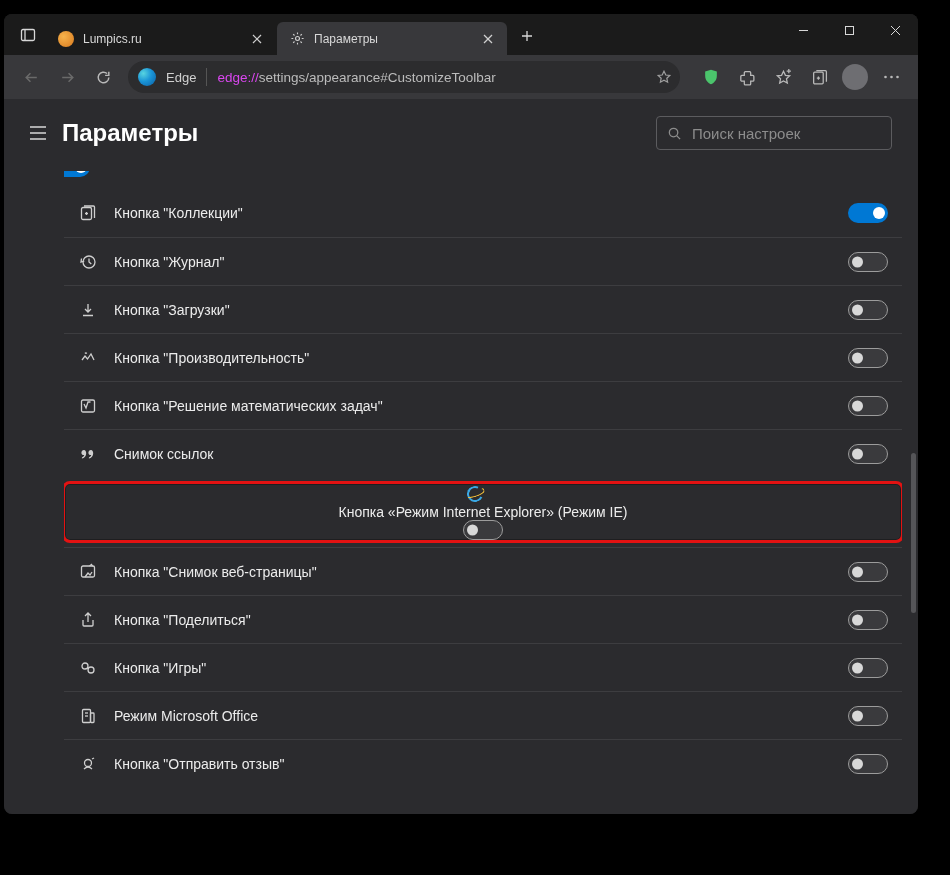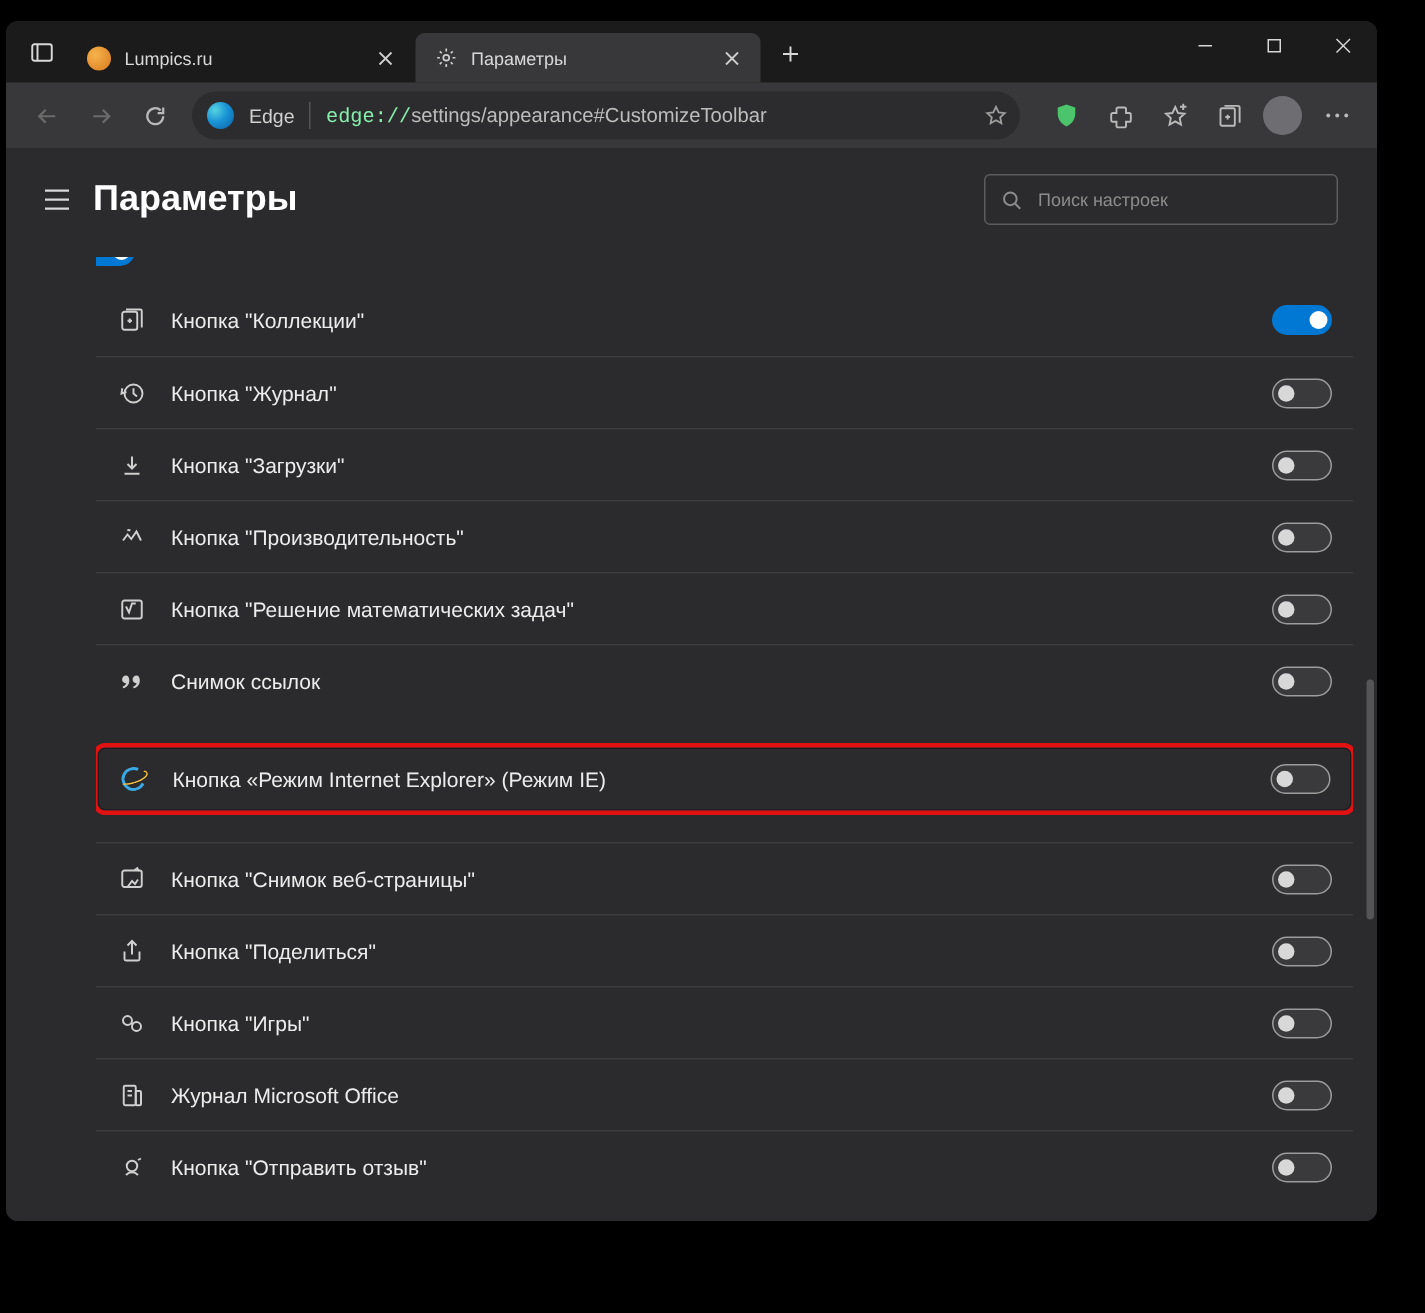--- a/index.html
+++ b/index.html
@@ -138,21 +138,21 @@
     width: 18px; height: 18px;
     border-radius: 50%;
     background: radial-gradient(circle at 30% 30%, #57d4e0 0%, #1a94d6 45%, #0a5ea3 100%);
     position: relative;
   }
   .addr-box .edge-label { color: #d0d0d0; font-size: 13px; }
   .addr-box .sep {
     width: 1px; height: 18px; background: #555;
   }
   .addr-text { flex: 1; white-space: nowrap; overflow: hidden; }
-  .addr-text .muted { color: #86efac; font-family: Liberation Mono, monospace; }
+  .addr-text .muted { color: #d946ef; }
   .addr-star { color: #9e9e9e; }
   .toolbar-right {
     display: flex;
     align-items: center;
     gap: 2px;
     margin-left: 6px;
   }
   .toolbar-right .shield {
     color: #4bc46c;
   }
@@ -188,21 +188,21 @@
     margin-left: auto;
     height: 34px;
     width: 236px;
     border: 1px solid #5c5c5f;
     border-radius: 4px;
     display: flex;
     align-items: center;
     padding: 0 10px;
     gap: 10px;
     color: #8c8c8c;
-    font-size: 12px;
+    font-size: 15px;
   }
   .settings-list {
     position: absolute;
     left: 60px;
     right: 16px;
     top: 72px;
     bottom: 0;
     overflow-y: hidden;
   }
   .partial-toggle-row {
@@ -264,22 +264,23 @@
     position: absolute;
     right: 3px; top: 50%;
     transform: translateY(-50%);
     width: 12px; height: 12px;
     border-radius: 50%;
     background: #fff;
   }
   .highlight-row {
     border: 3px solid #e31212;
     border-radius: 8px;
-    margin: 18px -2px;
+    margin: 4px -2px;
     box-shadow: inset 0 0 0 1px rgba(0,0,0,0.3);
+    flex-direction: column;
   }
   
   .fake-scrollbar {
     position: absolute;
     right: 2px;
     top: 74px;
     bottom: 6px;
     width: 8px;
   }
   .fake-thumb {
@@ -584,21 +585,21 @@
         </div>
         <div class="setting-row">
           <span class="setting-icon">
             <svg width="18" height="18" viewBox="0 0 18 18" fill="none" stroke="currentColor" stroke-width="1.3">
               <rect x="3.5" y="2.5" width="8" height="13" rx="1"></rect>
               <rect x="11.5" y="6" width="3.5" height="9.5" rx="0.8"></rect>
               <line x1="6" y1="6" x2="9" y2="6"></line>
               <line x1="6" y1="9" x2="9" y2="9"></line>
             </svg>
           </span>
-          <span class="setting-label">Журнал Microsoft Office</span>
+          <span class="setting-label">Режим Microsoft Office</span>
           <div class="toggle off"></div>
         </div>
         <div class="setting-row">
           <span class="setting-icon">
             <svg width="18" height="18" viewBox="0 0 18 18" fill="none" stroke="currentColor" stroke-width="1.3">
               <circle cx="9" cy="8" r="3.5"></circle>
               <path d="M5 14c1.2-1.2 2.6-1.8 4-1.8s2.8.6 4 1.8"></path>
               <path d="M13 4l2-1"></path>
             </svg>
           </span>

